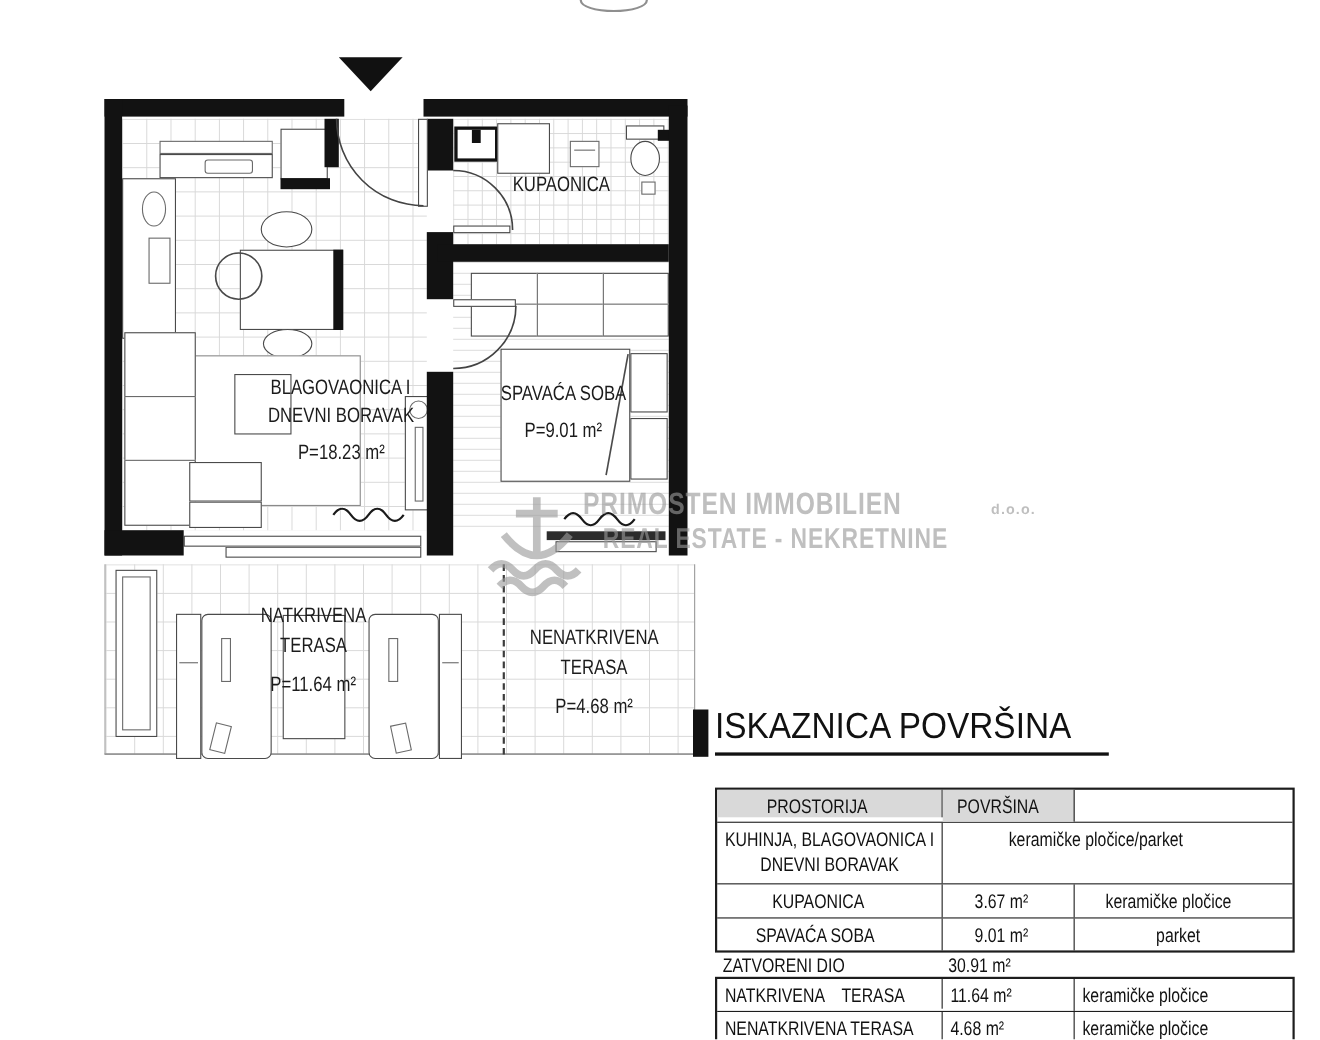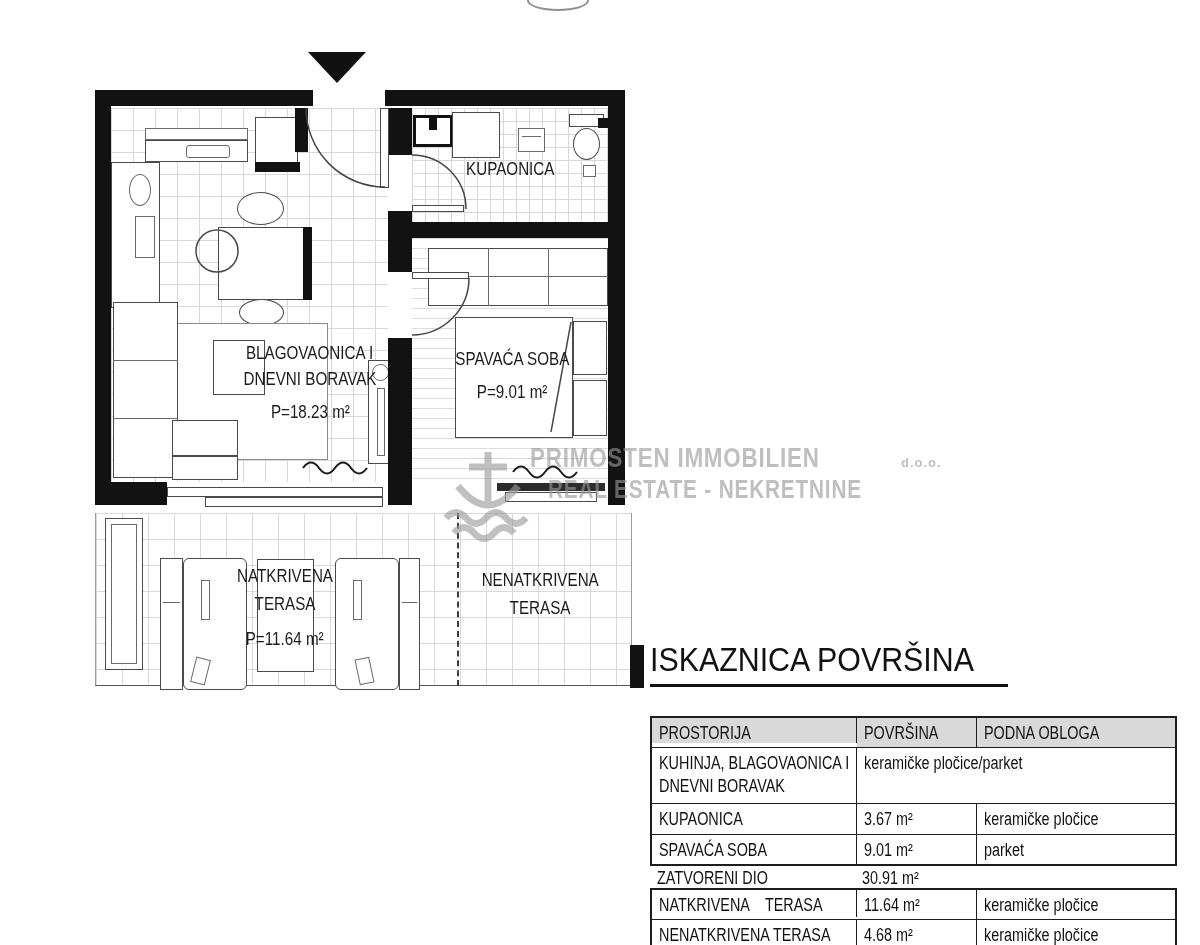--- a/index.html
+++ b/index.html
@@ -173,28 +173,29 @@
       <div><span class="cond">DNEVNI BORAVAK</span></div>
       <div class="area-line"><span class="cond">P=18.23 m²</span></div>
     </div>
     <div class="lbl" style="left:325px;top:68px;width:180px;">
       <div><span class="cond">KUPAONICA</span></div>
     </div>
     <div class="lbl" style="left:330px;top:258px;width:175px;">
       <div><span class="cond">SPAVAĆA SOBA</span></div>
       <div class="area-line"><span class="cond">P=9.01 m²</span></div>
     </div>
-    <div class="lbl" style="left:105px;top:474px;width:170px;line-height:28px;">
+    <div class="lbl" style="left:105px;top:458px;width:170px;line-height:28px;">
       <div><span class="cond">NATKRIVENA</span></div>
       <div><span class="cond">TERASA</span></div>
       <div class="area-line"><span class="cond">P=11.64 m²</span></div>
     </div>
     <div class="lbl" style="left:360px;top:478px;width:170px;line-height:28px;">
       <div><span class="cond">NENATKRIVENA</span></div>
       <div><span class="cond">TERASA</span></div>
+      <div class="area-line"><span class="cond">P=4.68 m²</span></div>
     </div>
   </div>
 
   <div id="watermark">
     <svg width="100" height="100" viewBox="0 0 100 100" style="position:absolute;left:0;top:4px;">
       <g stroke="#9b9b9b" fill="none" stroke-width="7">
         <path d="M50 8 v50"></path>
         <path d="M31 23 h38"></path>
         <path d="M20 42 q30 38 60 0"></path>
         <path d="M8 74 q10 -11 20 0 t20 0 t20 0 t20 0"></path>
@@ -207,25 +208,24 @@
     </div>
     <div class="wm-text" style="left:110px;top:34px;font-size:26px;letter-spacing:1px;">
       <span class="cond" style="transform-origin:left;">REAL ESTATE - NEKRETNINE</span>
     </div>
   </div>
 
   <div id="summary-title">
     <span class="cond">ISKAZNICA POVRŠINA</span>
   </div>
 
-  <div class="tbl" style="top:716px;">
+  <div class="tbl" style="top:716px;text-align:center;">
     <div class="trow first thead">
       <div class="tc tc1" style="height:25px;"><span class="cond">PROSTORIJA</span></div>
       <div class="tc tc2"><span class="cond">POVRŠINA</span></div>
-      <div class="tc tc3"><span class="cond">PODNA OBLOGA</span></div>
     </div>
     <div class="trow">
       <div class="tc tc1" style="height:55px;"><span class="cond">KUHINJA, BLAGOVAONICA I
 DNEVNI BORAVAK</span></div>
       <div class="tc tc3"><span class="cond">keramičke pločice/parket</span></div>
     </div>
     <div class="trow">
       <div class="tc tc1" style="height:30px;"><span class="cond">KUPAONICA</span></div>
       <div class="tc tc2"><span class="cond">3.67 m²</span></div>
       <div class="tc tc3"><span class="cond">keramičke pločice</span></div>

